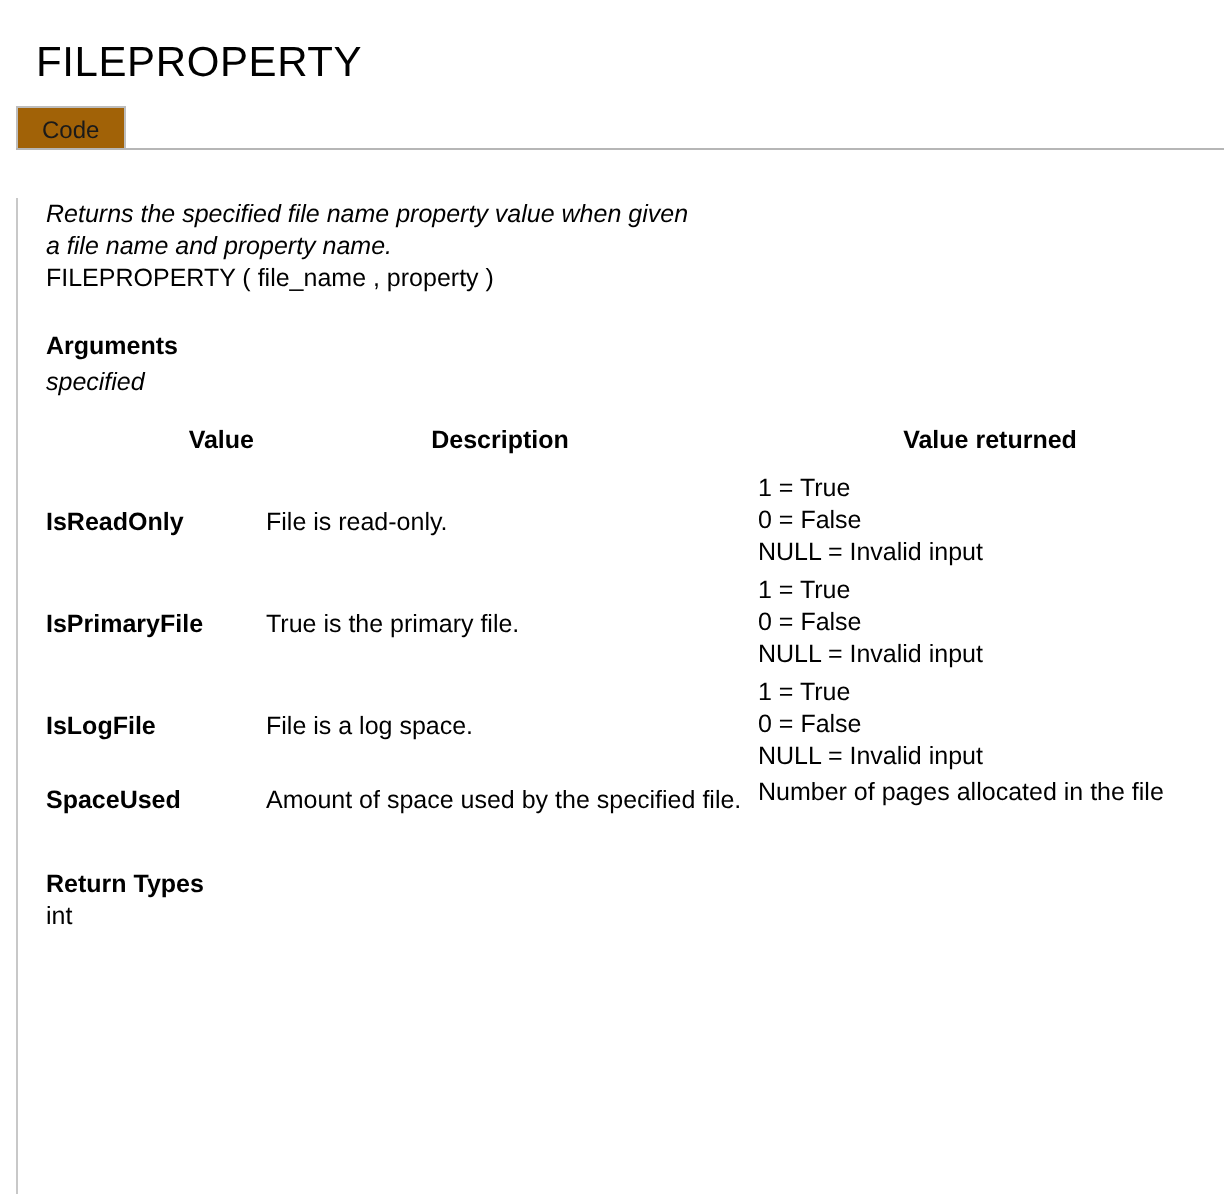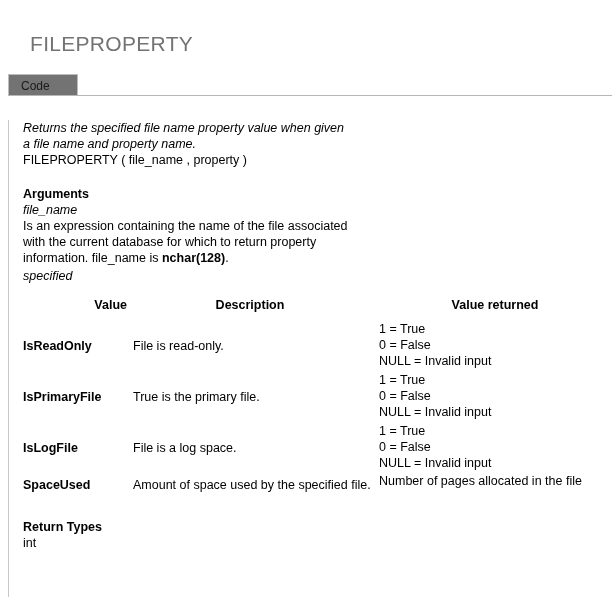--- a/index.html
+++ b/index.html
@@ -15,43 +15,43 @@
     color: #000000;
     position: relative;
   }
 
   
   .page-title {
     font-family: "Liberation Sans", sans-serif;
     font-size: 21px;
     font-weight: normal;
     letter-spacing: 0.3px;
-    color: #737373;
+    color: #000000;
     padding: 14px 0 0 14px;
-    margin: 16px;
+    margin: 4px;
     line-height: 28px;
   }
 
   
   .tabstrip {
     position: relative;
     height: 24px;
     margin-top: 7px;
   }
   .tab {
     position: absolute;
     left: 8px;
     top: 0;
     height: 21px;
     box-sizing: border-box;
-    padding: 2px 27px 0 12px;
+    padding: 2px 12px 0 12px;
     font-size: 12px;
     line-height: 19px;
     color: #1a1a1a;
-    background: #737373;
+    background: #a16207;
     border: 1px solid #bdbdbd;
     border-bottom: none;
     z-index: 2;
   }
   .tab-rule {
     position: absolute;
     left: 8px;
     right: 0;
     top: 21px;
     height: 0;
@@ -159,24 +159,20 @@
 </div>
 
 <div class="content">
 
   <p class="intro">Returns the specified file name property value when given a file name and property name.</p>
 
   <p class="sec-body">FILEPROPERTY ( file_name , property )</p>
 
   <p class="sec-head">Arguments</p>
 
-  <div class="arg-block">
-    <p class="arg-name">file_name</p>
-    <p class="arg-desc"><span>Is an expression containing the name of the file associated with the current database for which to return property information. file_name is </span><b class="type">nchar(128)</b><span>.</span></p>
-  </div>
 
   <div class="arg-block second">
     <p class="arg-name">specified</p>
   </div>
 
   <table class="value-table">
     <thead>
       <tr>
         <th class="c-value">Value</th>
         <th class="c-desc">Description</th>

